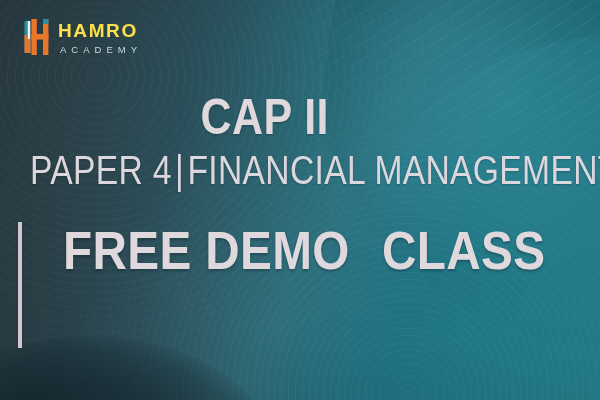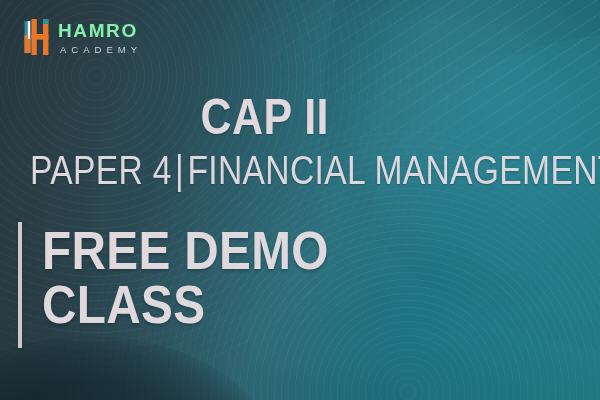--- a/index.html
+++ b/index.html
@@ -201,21 +201,21 @@
     flex-direction: column;
     justify-content: center;
     padding-top: 1px;
   }
   .logo-name {
     font-family: "Liberation Sans", sans-serif;
     font-size: 19px;
     font-weight: 700;
     line-height: 1;
     letter-spacing: 1.6px;
-    color: #86efac;
+    color: #fde047;
   }
   .logo-sub {
     font-family: "Liberation Sans", sans-serif;
     font-size: 9.5px;
     font-weight: 400;
     line-height: 1;
     letter-spacing: 5.0px;
     color: #cfd8db;
     margin-top: 5px;
     padding-left: 2px;
@@ -270,23 +270,24 @@
   }
   .cta-rule {
     width: 4px;
     min-height: 126px;
     background: #cfc9cf;
     flex: 0 0 auto;
     box-shadow: 0 0 3px rgba(10,24,30,0.25);
   }
   .cta-lines {
     display: flex;
-    flex-direction: column;
+    flex-direction: row;
     justify-content: flex-start;
     padding-top: 2px;
+    margin-left: 21px;
   }
   .cta-line {
     font-family: "Liberation Sans Narrow", "Liberation Sans", sans-serif;
     font-size: 53px;
     font-weight: 700;
     line-height: 1.02;
     letter-spacing: 0.4px;
     color: #dfd8dd;
     transform: scaleX(0.90);
     transform-origin: left center;

